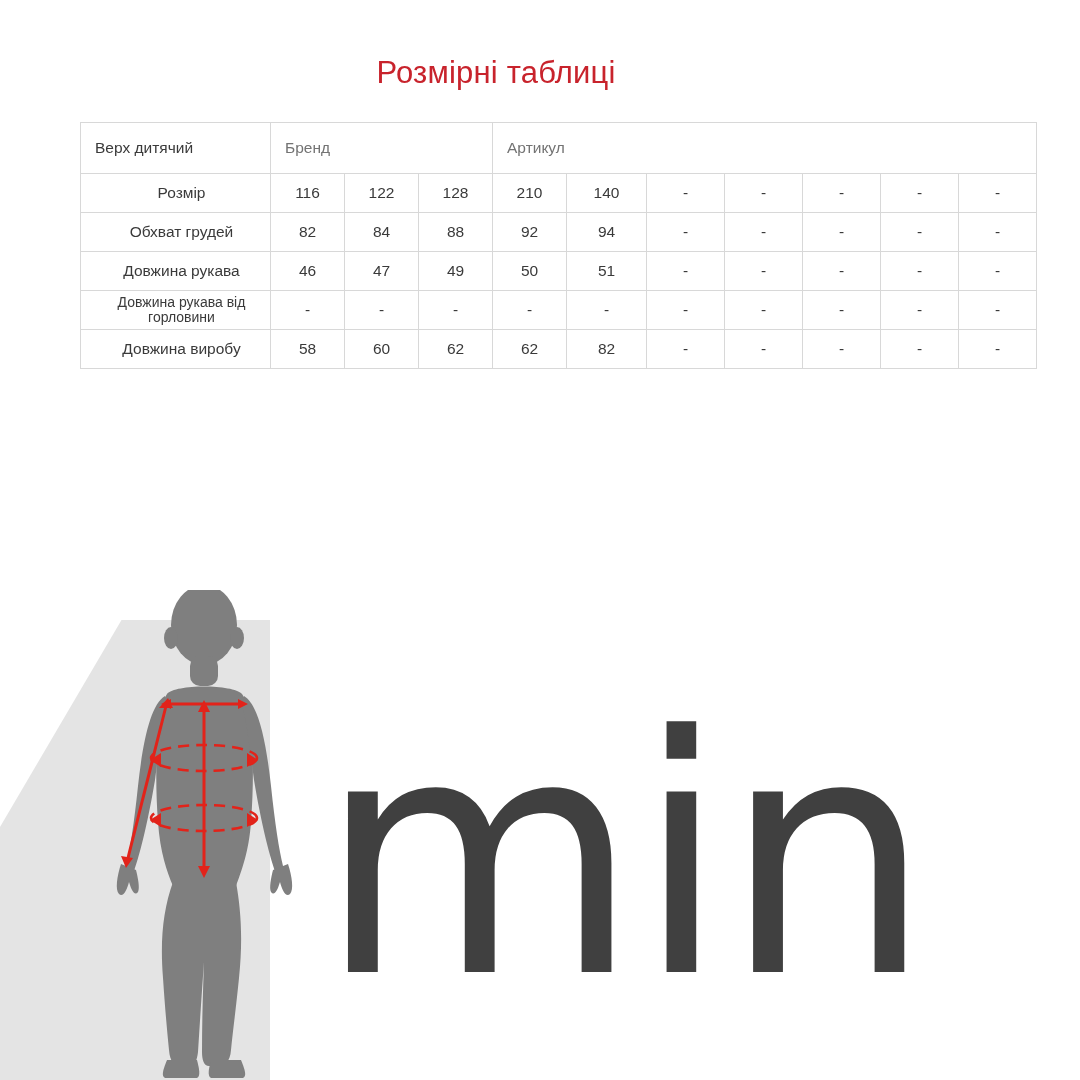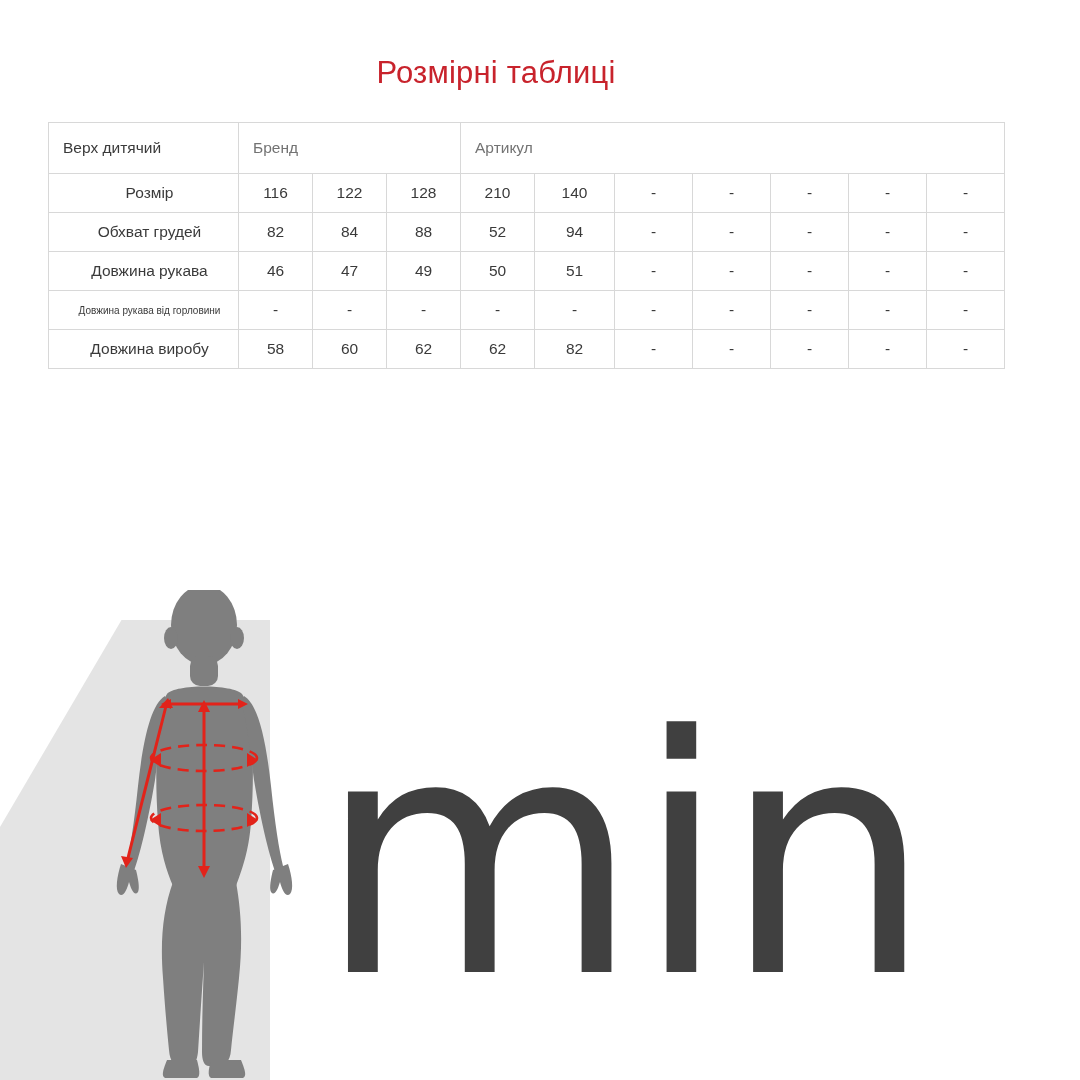--- a/index.html
+++ b/index.html
@@ -32,20 +32,21 @@
     position: absolute;
     top: 122px;
     left: 48px;
     width: 984px;
   }
 
   table.size-table {
     border-collapse: collapse;
     width: 928px;
     table-layout: fixed;
+    margin-left: 32px;
   }
 
   table.size-table td {
     border: 1px solid #d8d8d8;
     color: #3a3a3a;
     font-size: 15.5px;
     height: 38px;
     text-align: center;
     vertical-align: middle;
     padding: 0;
@@ -63,21 +64,21 @@
     color: #737373;
   }
 
   .row-label {
     text-align: left;
     padding-left: 12px !important;
     color: #3a3a3a;
     font-size: 15.5px;
   }
   .row-label.two-line {
-    font-size: 10px;
+    font-size: 14px;
     line-height: 15px;
   }
 
   
   col.c-label { width: 190px; }
   col.c-val   { width: 74px; }
   col.c-val2  { width: 80px; }
   col.c-dash  { width: 78px; }
 
   
@@ -163,21 +164,21 @@
         <td class="v-a">-</td>
         <td class="v-a">-</td>
       </tr>
 
 
       <tr>
         <td class="row-label">Обхват грудей</td>
         <td class="v-a">82</td>
         <td class="v-a">84</td>
         <td class="v-a">88</td>
-        <td class="v-a">52</td>
+        <td class="v-a">92</td>
         <td class="v-a">94</td>
         <td class="v-a">-</td>
         <td class="v-a">-</td>
         <td class="v-a">-</td>
         <td class="v-a">-</td>
         <td class="v-a">-</td>
       </tr>
 
       <tr>
         <td class="row-label">Довжина рукава</td>

